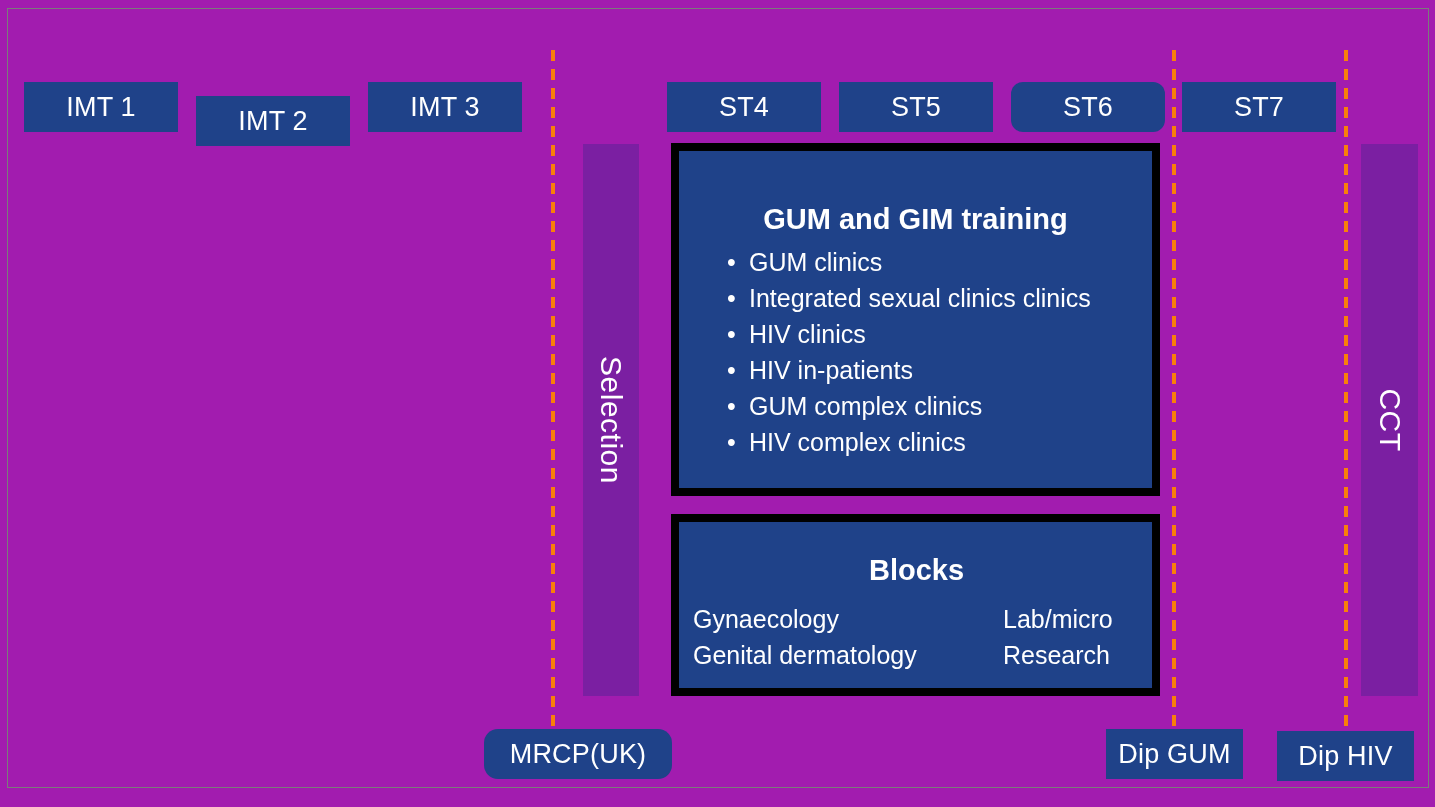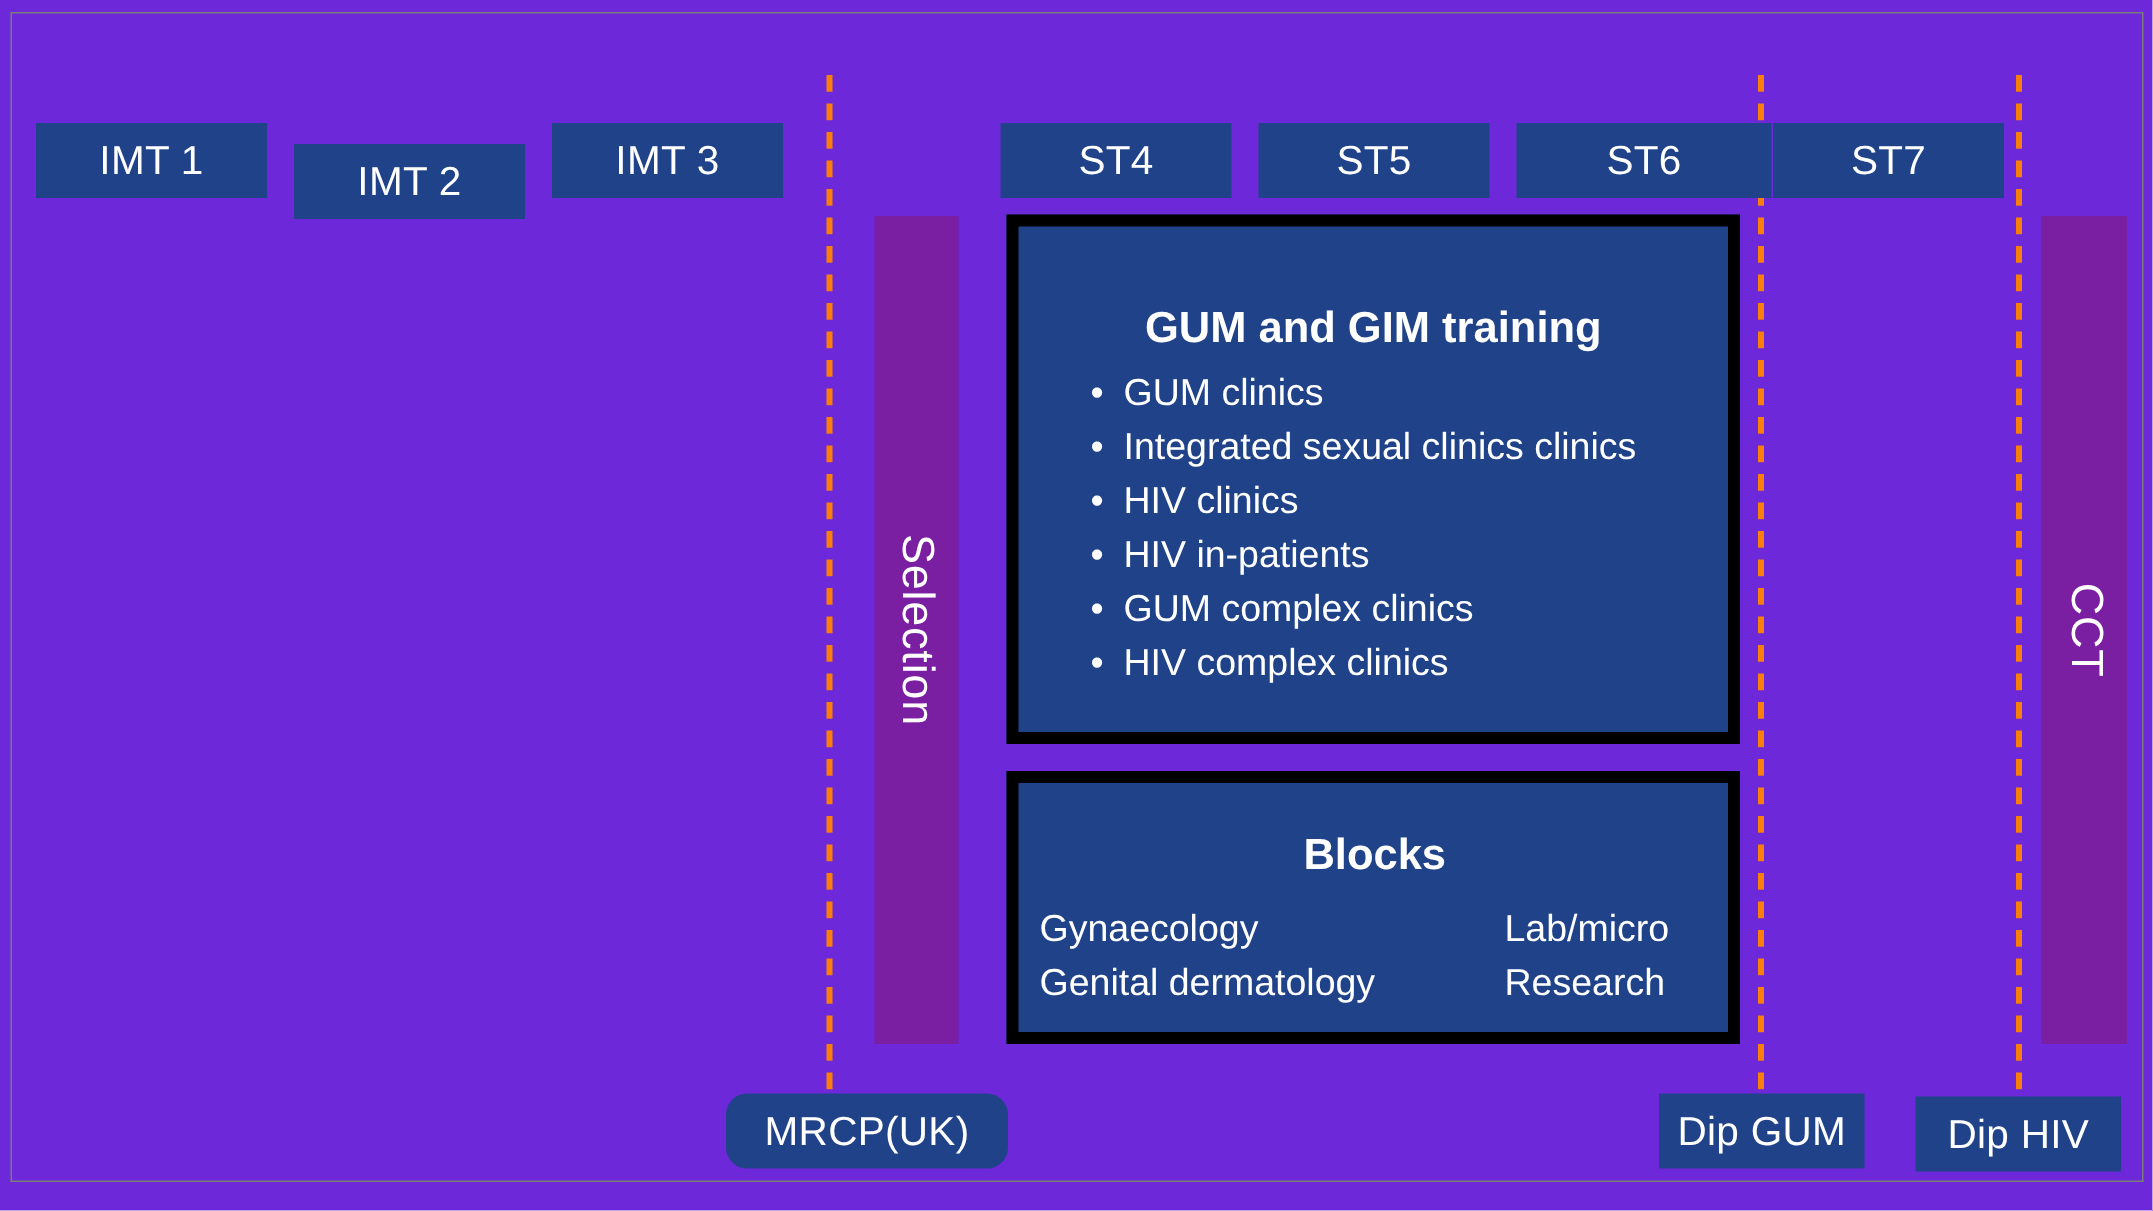--- a/index.html
+++ b/index.html
@@ -8,21 +8,21 @@
     padding: 0;
     background: #ffffff;
   }
   body {
     font-family: "Liberation Sans", sans-serif;
   }
   #canvas {
     position: relative;
     width: 1435px;
     height: 807px;
-    background: #6d28d9;
+    background: #a21caf;
     overflow: hidden;
   }
   
   .frame-edge {
     position: absolute;
     background: #7b7b7b;
   }
   .frame-left   { left: 7px;  top: 8px;   width: 1px;  height: 780px; }
   .frame-top    { left: 7px;  top: 8px;   width: 1422px; height: 1px; }
   .frame-bottom { left: 7px;  top: 787px; width: 1422px; height: 1px; }
@@ -145,21 +145,21 @@
   <div class="stage-box" style="left:368px; top:82px; width:154px; height:50px;">
     <span>IMT 3</span>
   </div>
 
   <div class="stage-box" style="left:667px;  top:82px; width:154px; height:50px;">
     <span>ST4</span>
   </div>
   <div class="stage-box" style="left:839px;  top:82px; width:154px; height:50px;">
     <span>ST5</span>
   </div>
-  <div class="stage-box" style="left:1011px; top:82px; width:170px; height:50px;">
+  <div class="stage-box" style="left:1011px; top:82px; width:154px; height:50px;border-radius:12px;">
     <span>ST6</span>
   </div>
   <div class="stage-box" style="left:1182px; top:82px; width:154px; height:50px;">
     <span>ST7</span>
   </div>
 
   <div class="vbar" style="left:583px; top:144px; width:56px; height:552px;">
     <span class="vbar-label">Selection</span>
   </div>
   <div class="vbar" style="left:1361px; top:144px; width:57px; height:552px;">

